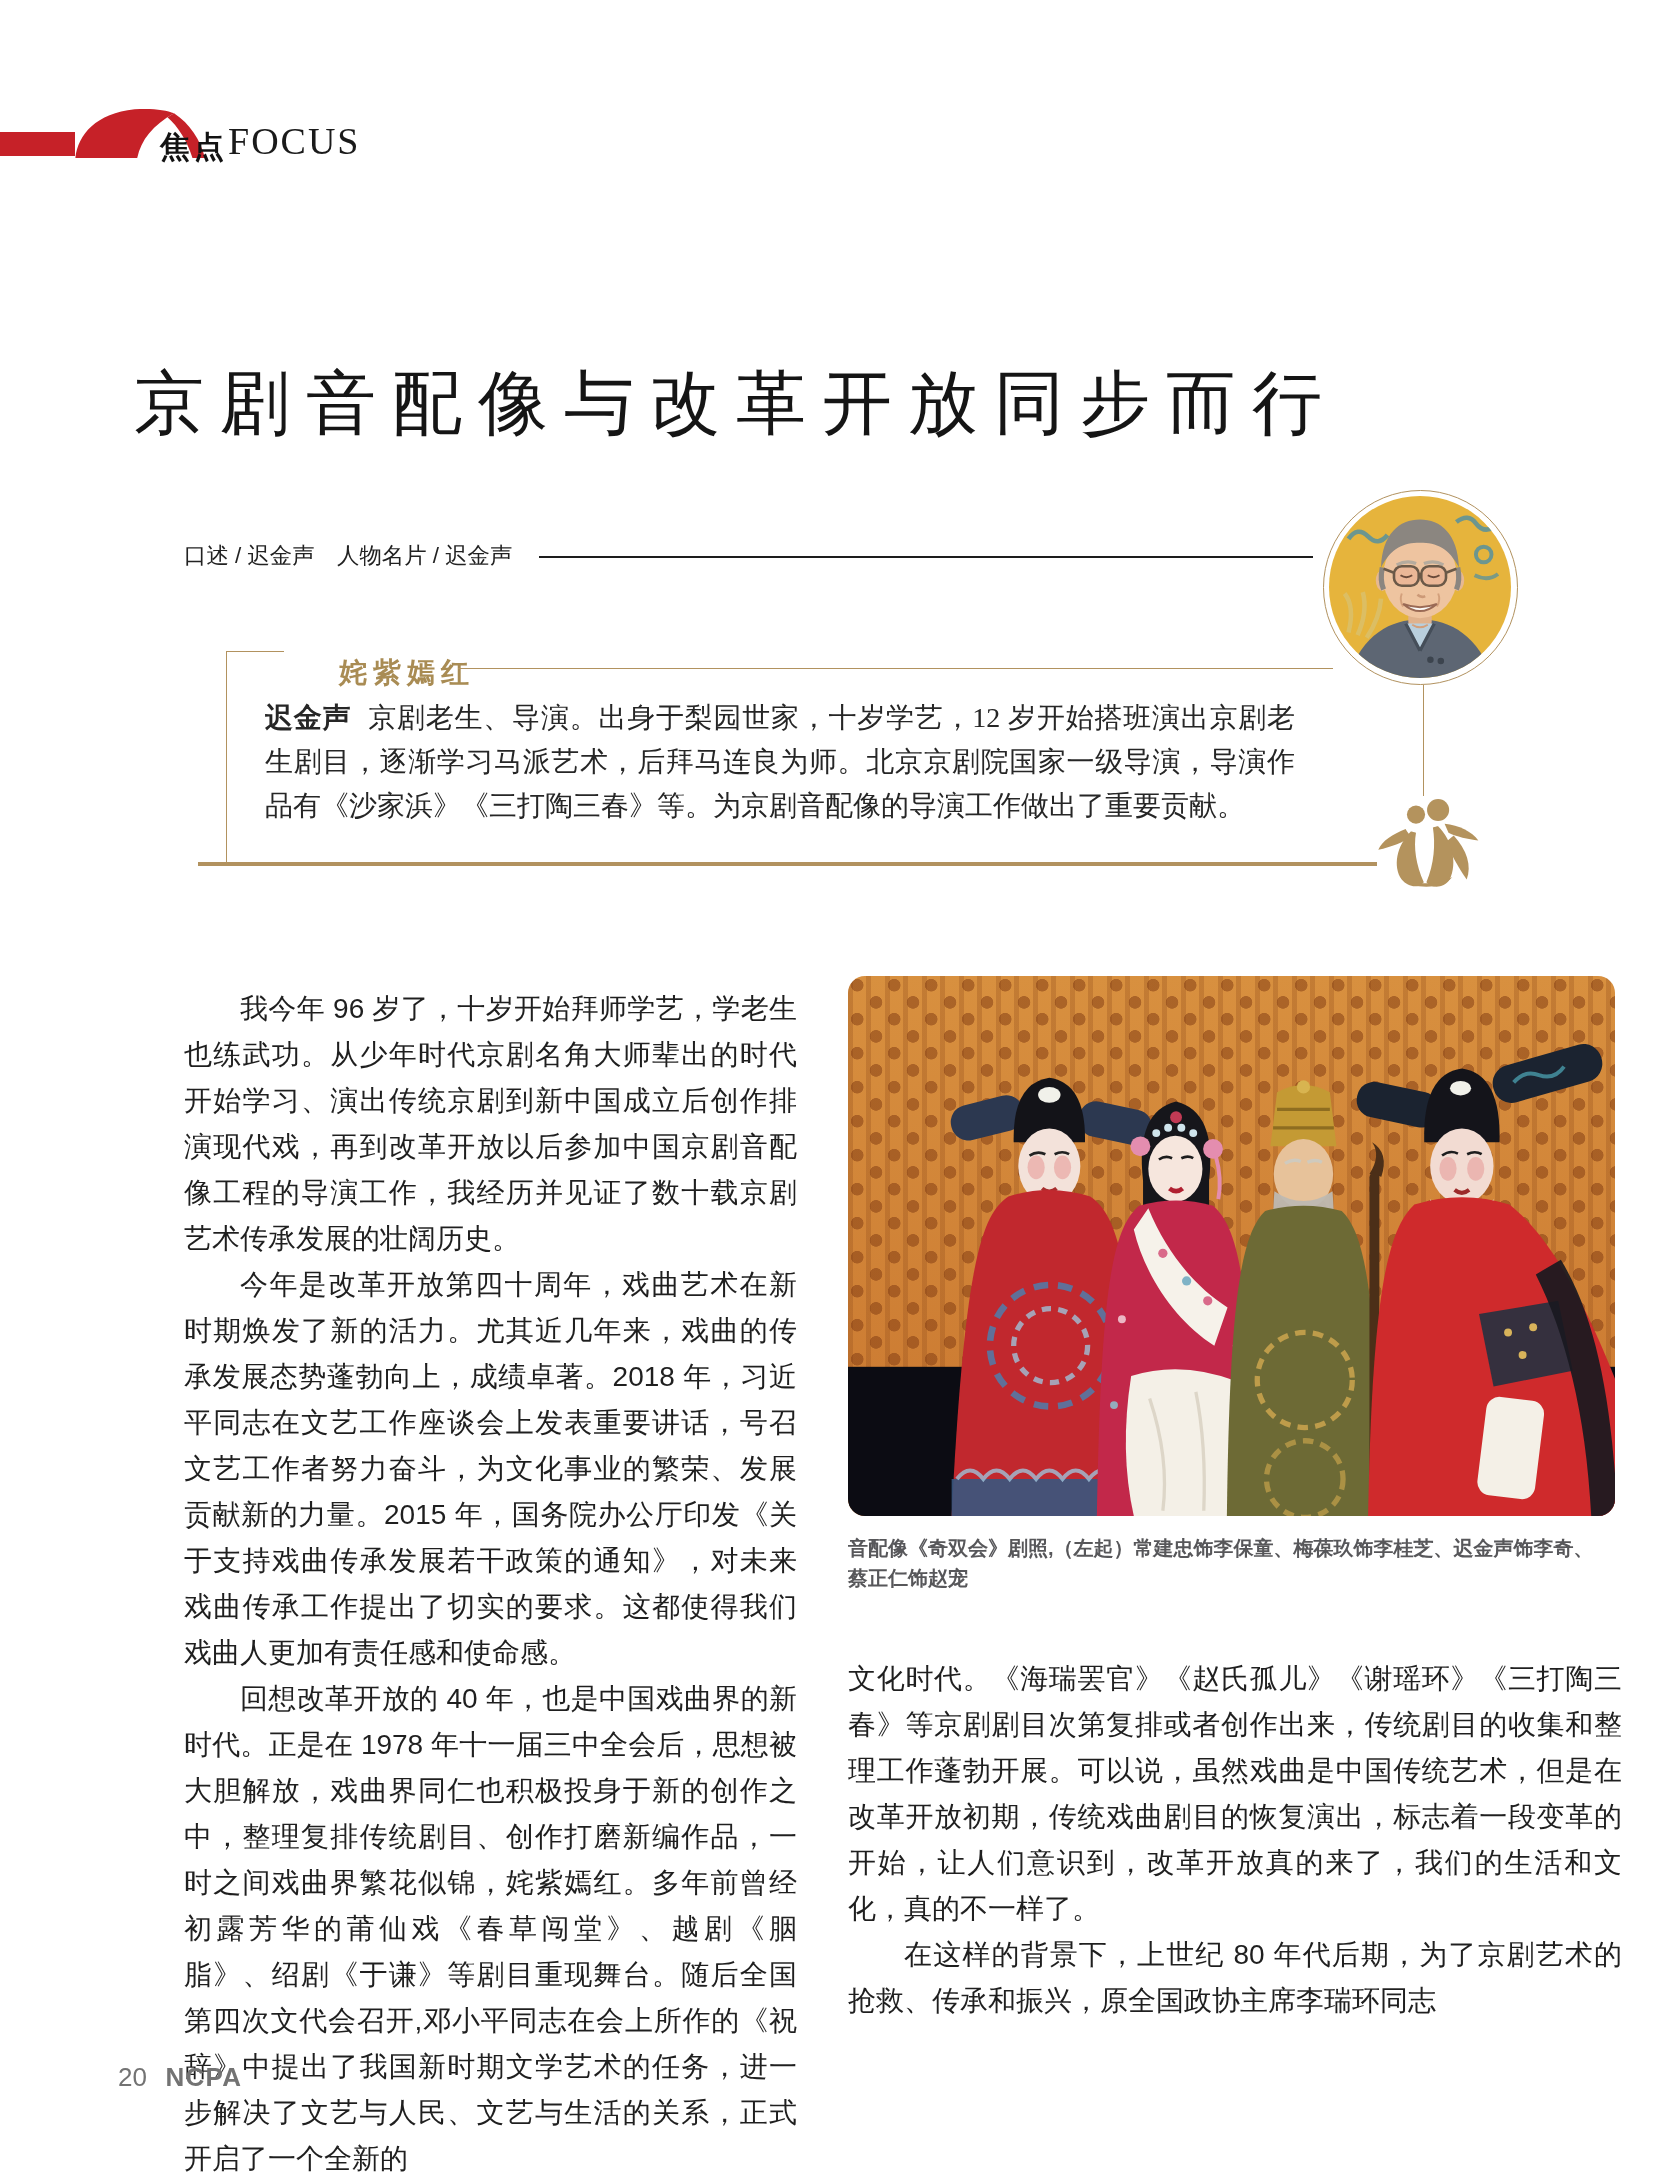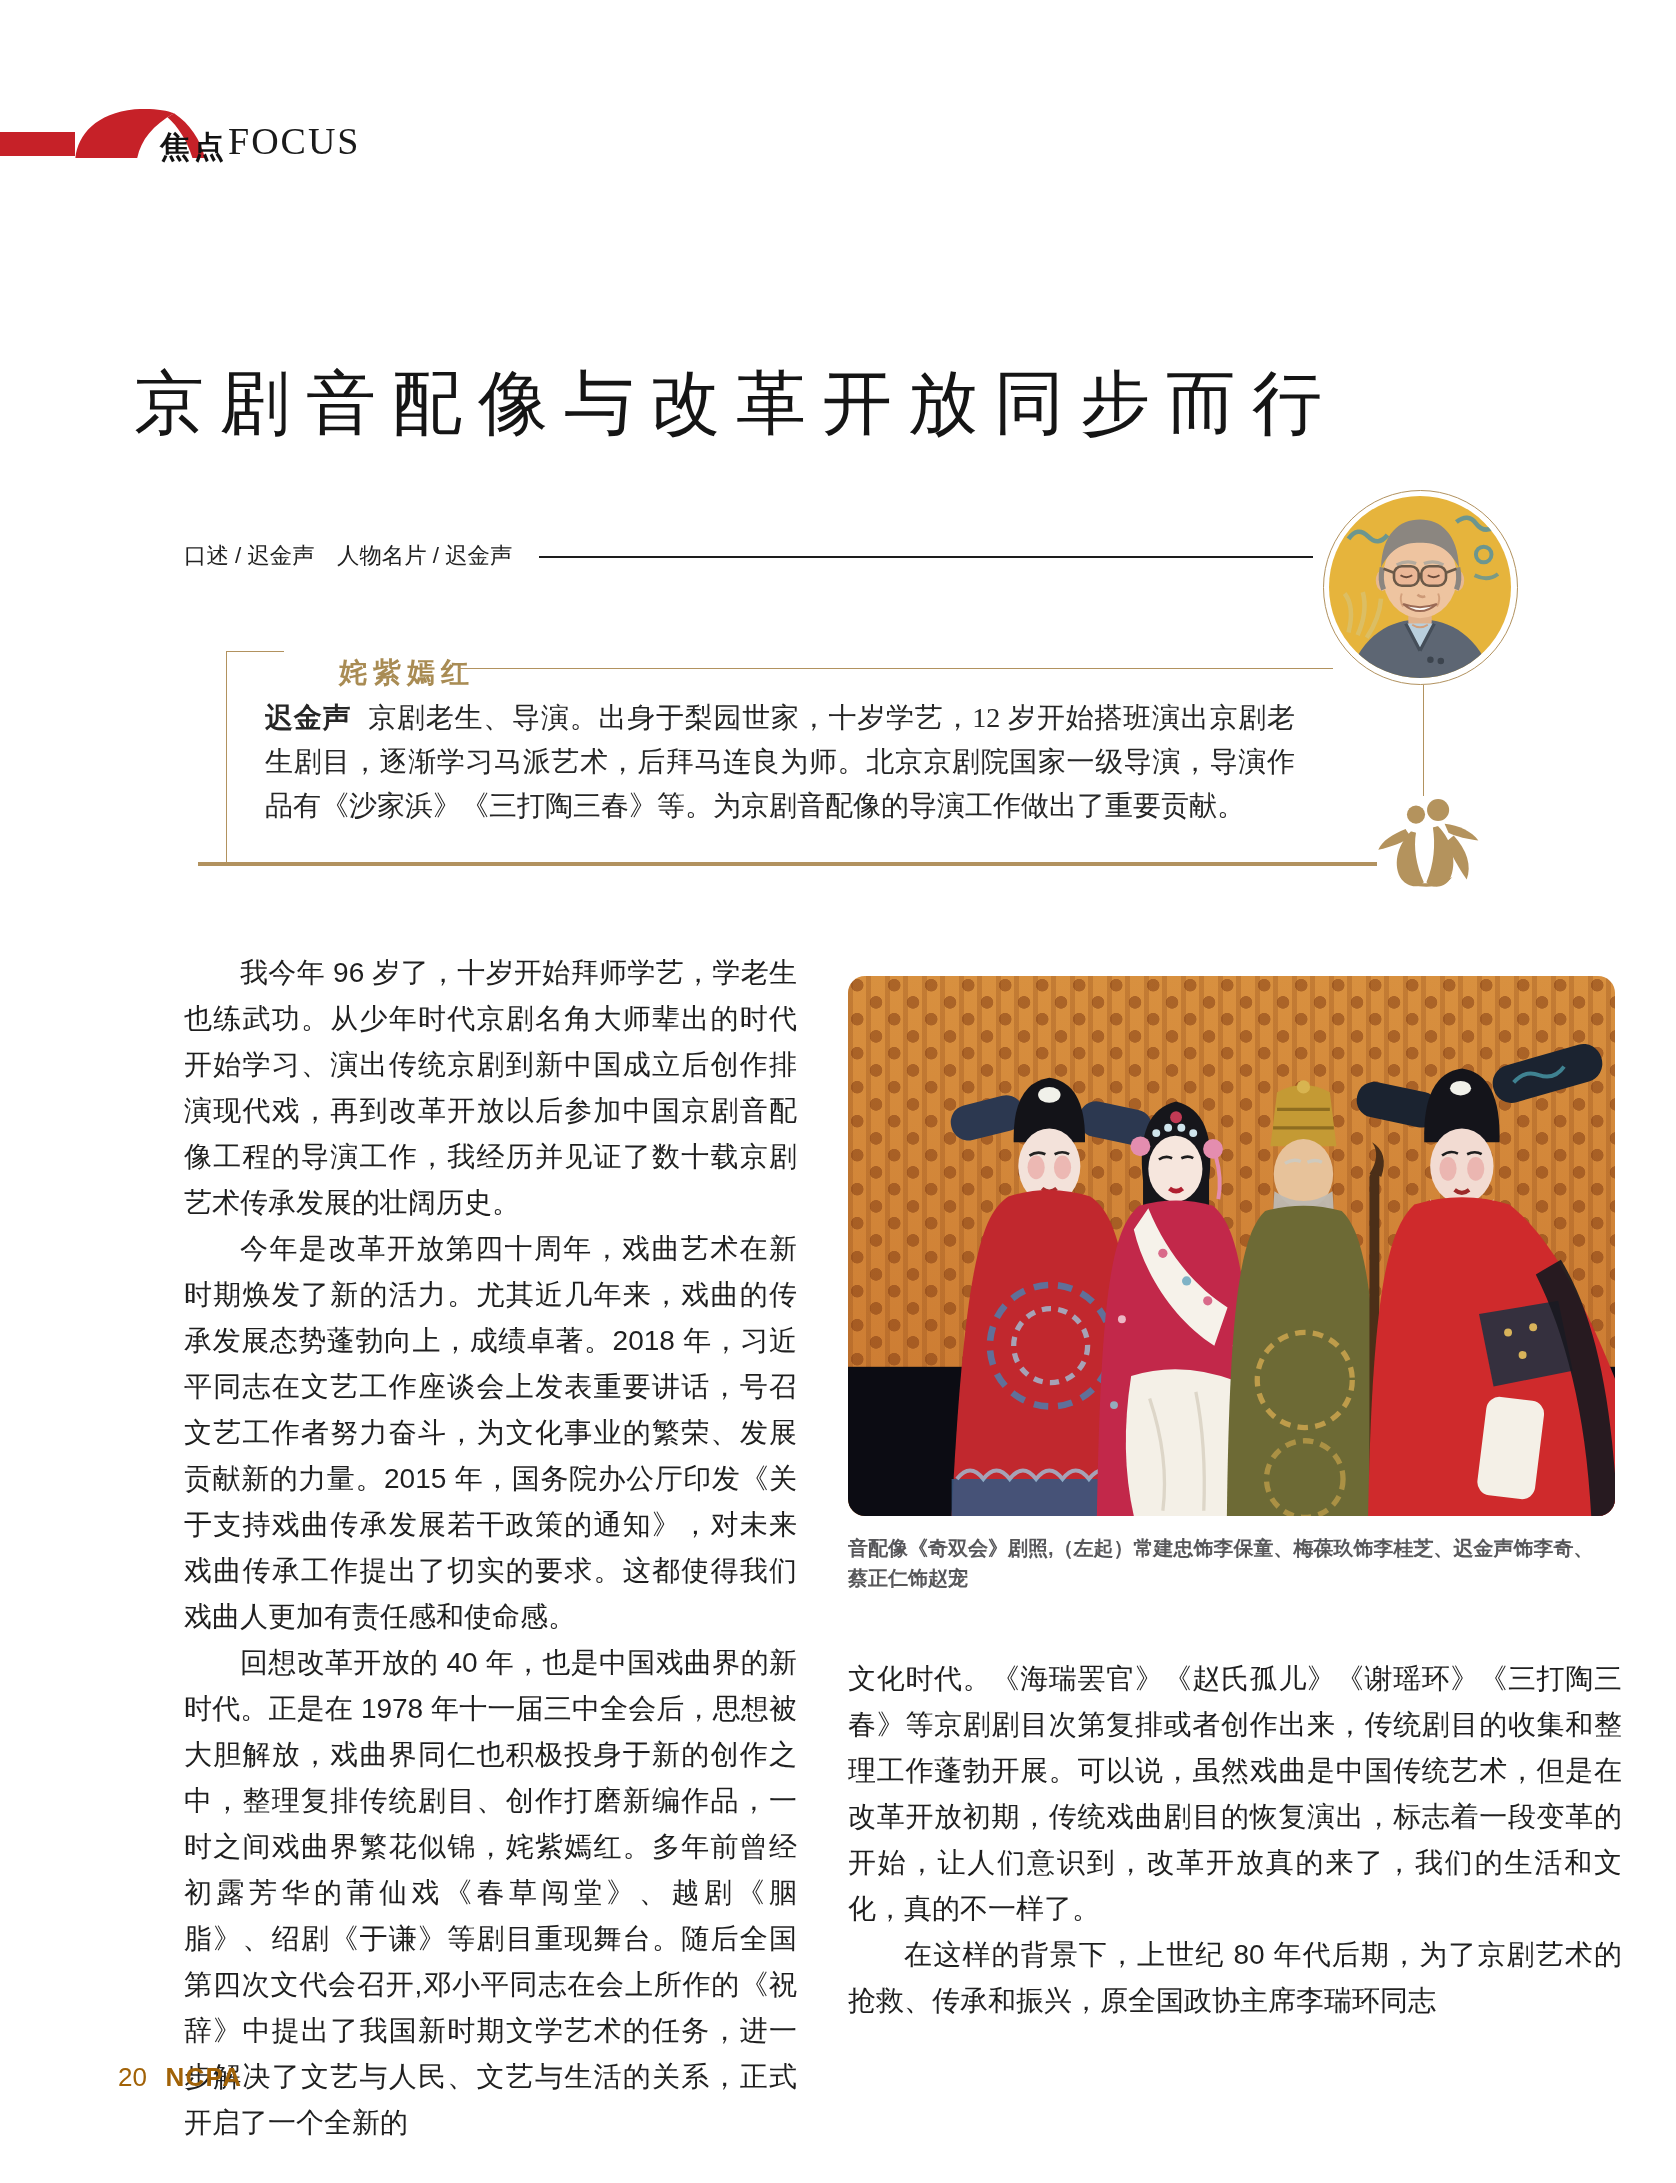--- a/index.html
+++ b/index.html
@@ -32,36 +32,36 @@
   .card-label-rule{position:absolute;left:458px;top:668px;width:875px;height:1.3px;background:#b2925f;}
   .card-bio{position:absolute;left:265px;top:696px;width:1030px;font-size:28px;line-height:44px;color:#262626;
     text-align:justify;font-family:"Liberation Serif","DejaVu Serif",serif;}
   .card-bio .name{font-weight:700;margin-right:17px;font-family:"Liberation Sans","DejaVu Sans",sans-serif;}
   .card-bottom-border{position:absolute;left:198px;top:862px;width:1179px;height:4px;background:#b2925f;}
   .logo{position:absolute;left:1377px;top:799px;width:104px;height:91px;}
   
   .col{position:absolute;font-size:28px;line-height:46px;color:#1f1f1f;text-align:justify;}
   .col p{margin:0;text-indent:2em;}
   .col p.no-indent{text-indent:0;}
-  .col-left{left:184px;top:950px;width:613px;}
+  .col-left{left:184px;top:986px;width:613px;}
   .col-right{left:848px;top:1656px;width:774px;}
   
   .stage-photo{position:absolute;left:848px;top:976px;width:767px;height:540px;border-radius:17px;overflow:hidden;
     background-color:#cf803c;
     background-image:
       radial-gradient(circle at 9.2px 9.2px, rgba(126,57,17,.5) 6px, rgba(126,57,17,0) 6.6px),
       radial-gradient(circle at 28px 26.4px, rgba(126,57,17,.5) 6px, rgba(126,57,17,0) 6.6px),
       repeating-linear-gradient(90deg, rgba(146,77,27,.30) 0 4.6px, rgba(0,0,0,0) 4.6px 18.5px),
       linear-gradient(180deg,#d8903f,#c9762f);
     background-size:37px 34px,37px 34px,auto,auto;}
   .stage-photo svg{position:absolute;left:0;top:0;width:100%;height:100%;}
   .photo-caption{position:absolute;left:848px;top:1533px;width:759px;font-size:20px;font-weight:700;
     color:#57575a;line-height:30px;}
   
-  .footer{position:absolute;left:118px;top:2062px;font-size:26px;color:#a16207;display:flex;align-items:baseline;}
+  .footer{position:absolute;left:118px;top:2062px;font-size:26px;color:#737373;display:flex;align-items:baseline;}
   .footer .num{font-weight:400;margin-right:18.5px;}
   .footer .brand{font-weight:700;letter-spacing:1.3px;}
 </style>
 </head>
 <body>
 
 <div class="page">
 
   <div class="red-bar"></div>
   <svg class="swoosh" viewBox="0 0 240 76" aria-hidden="true">

